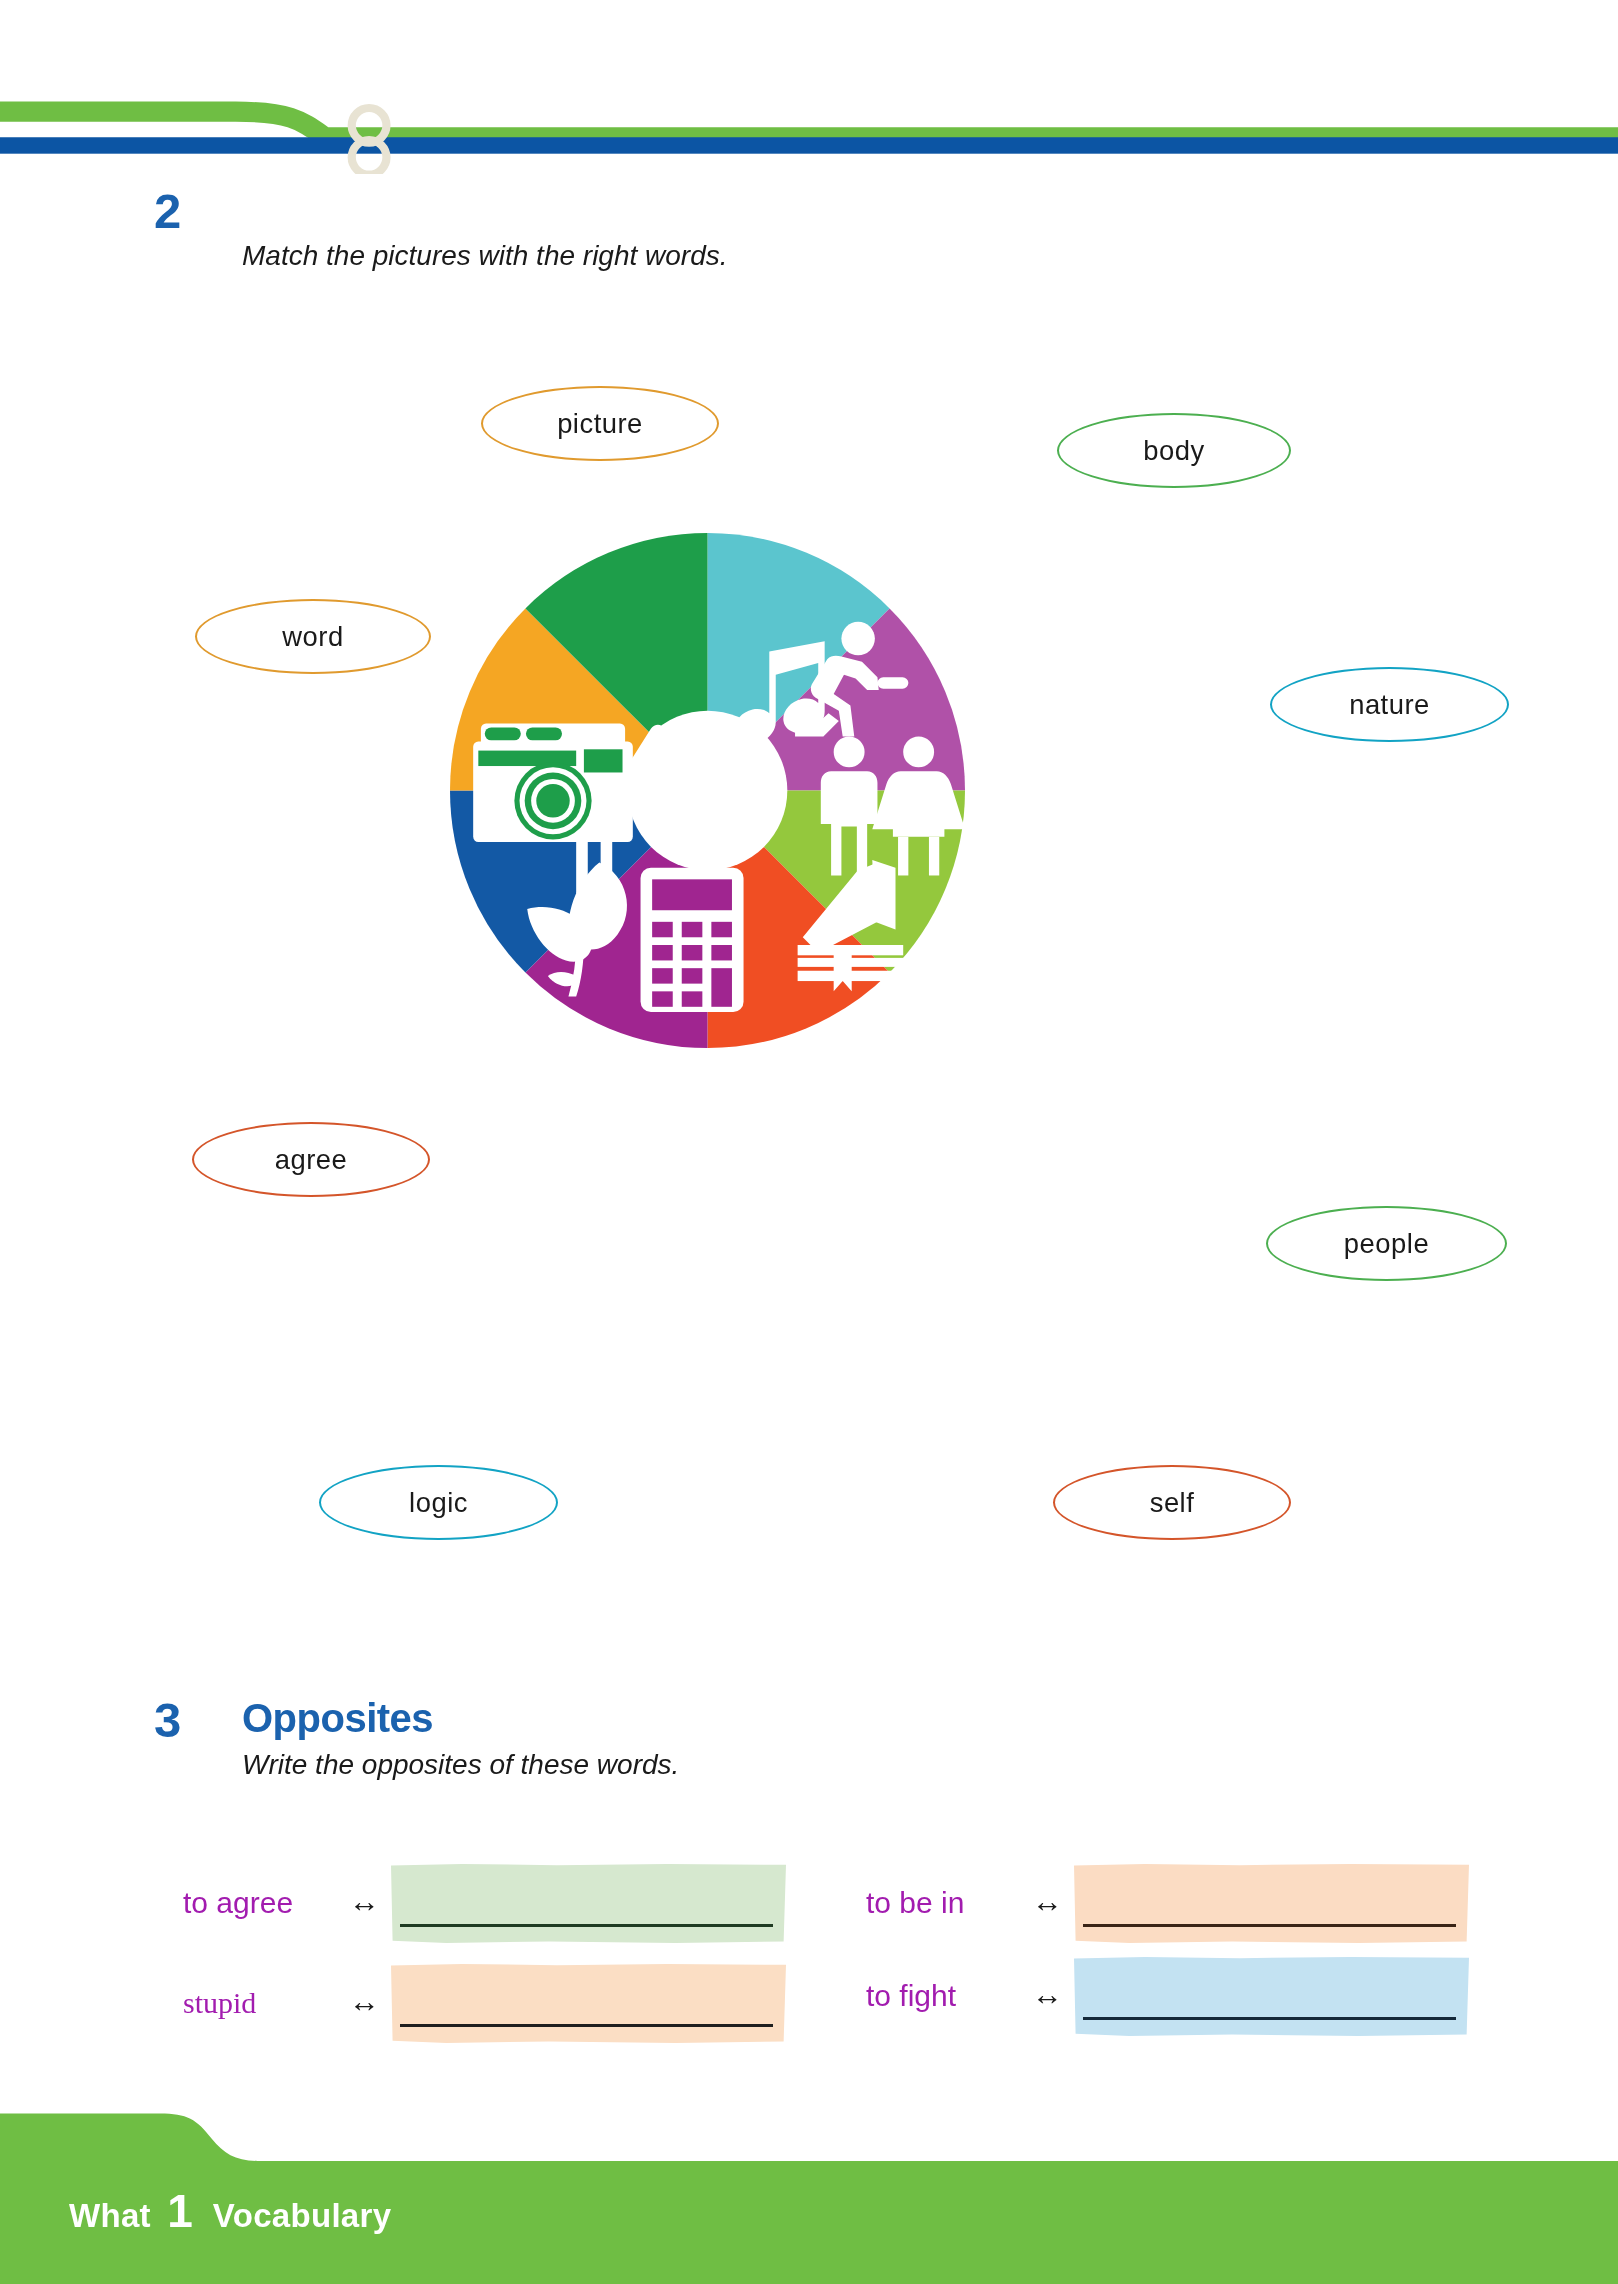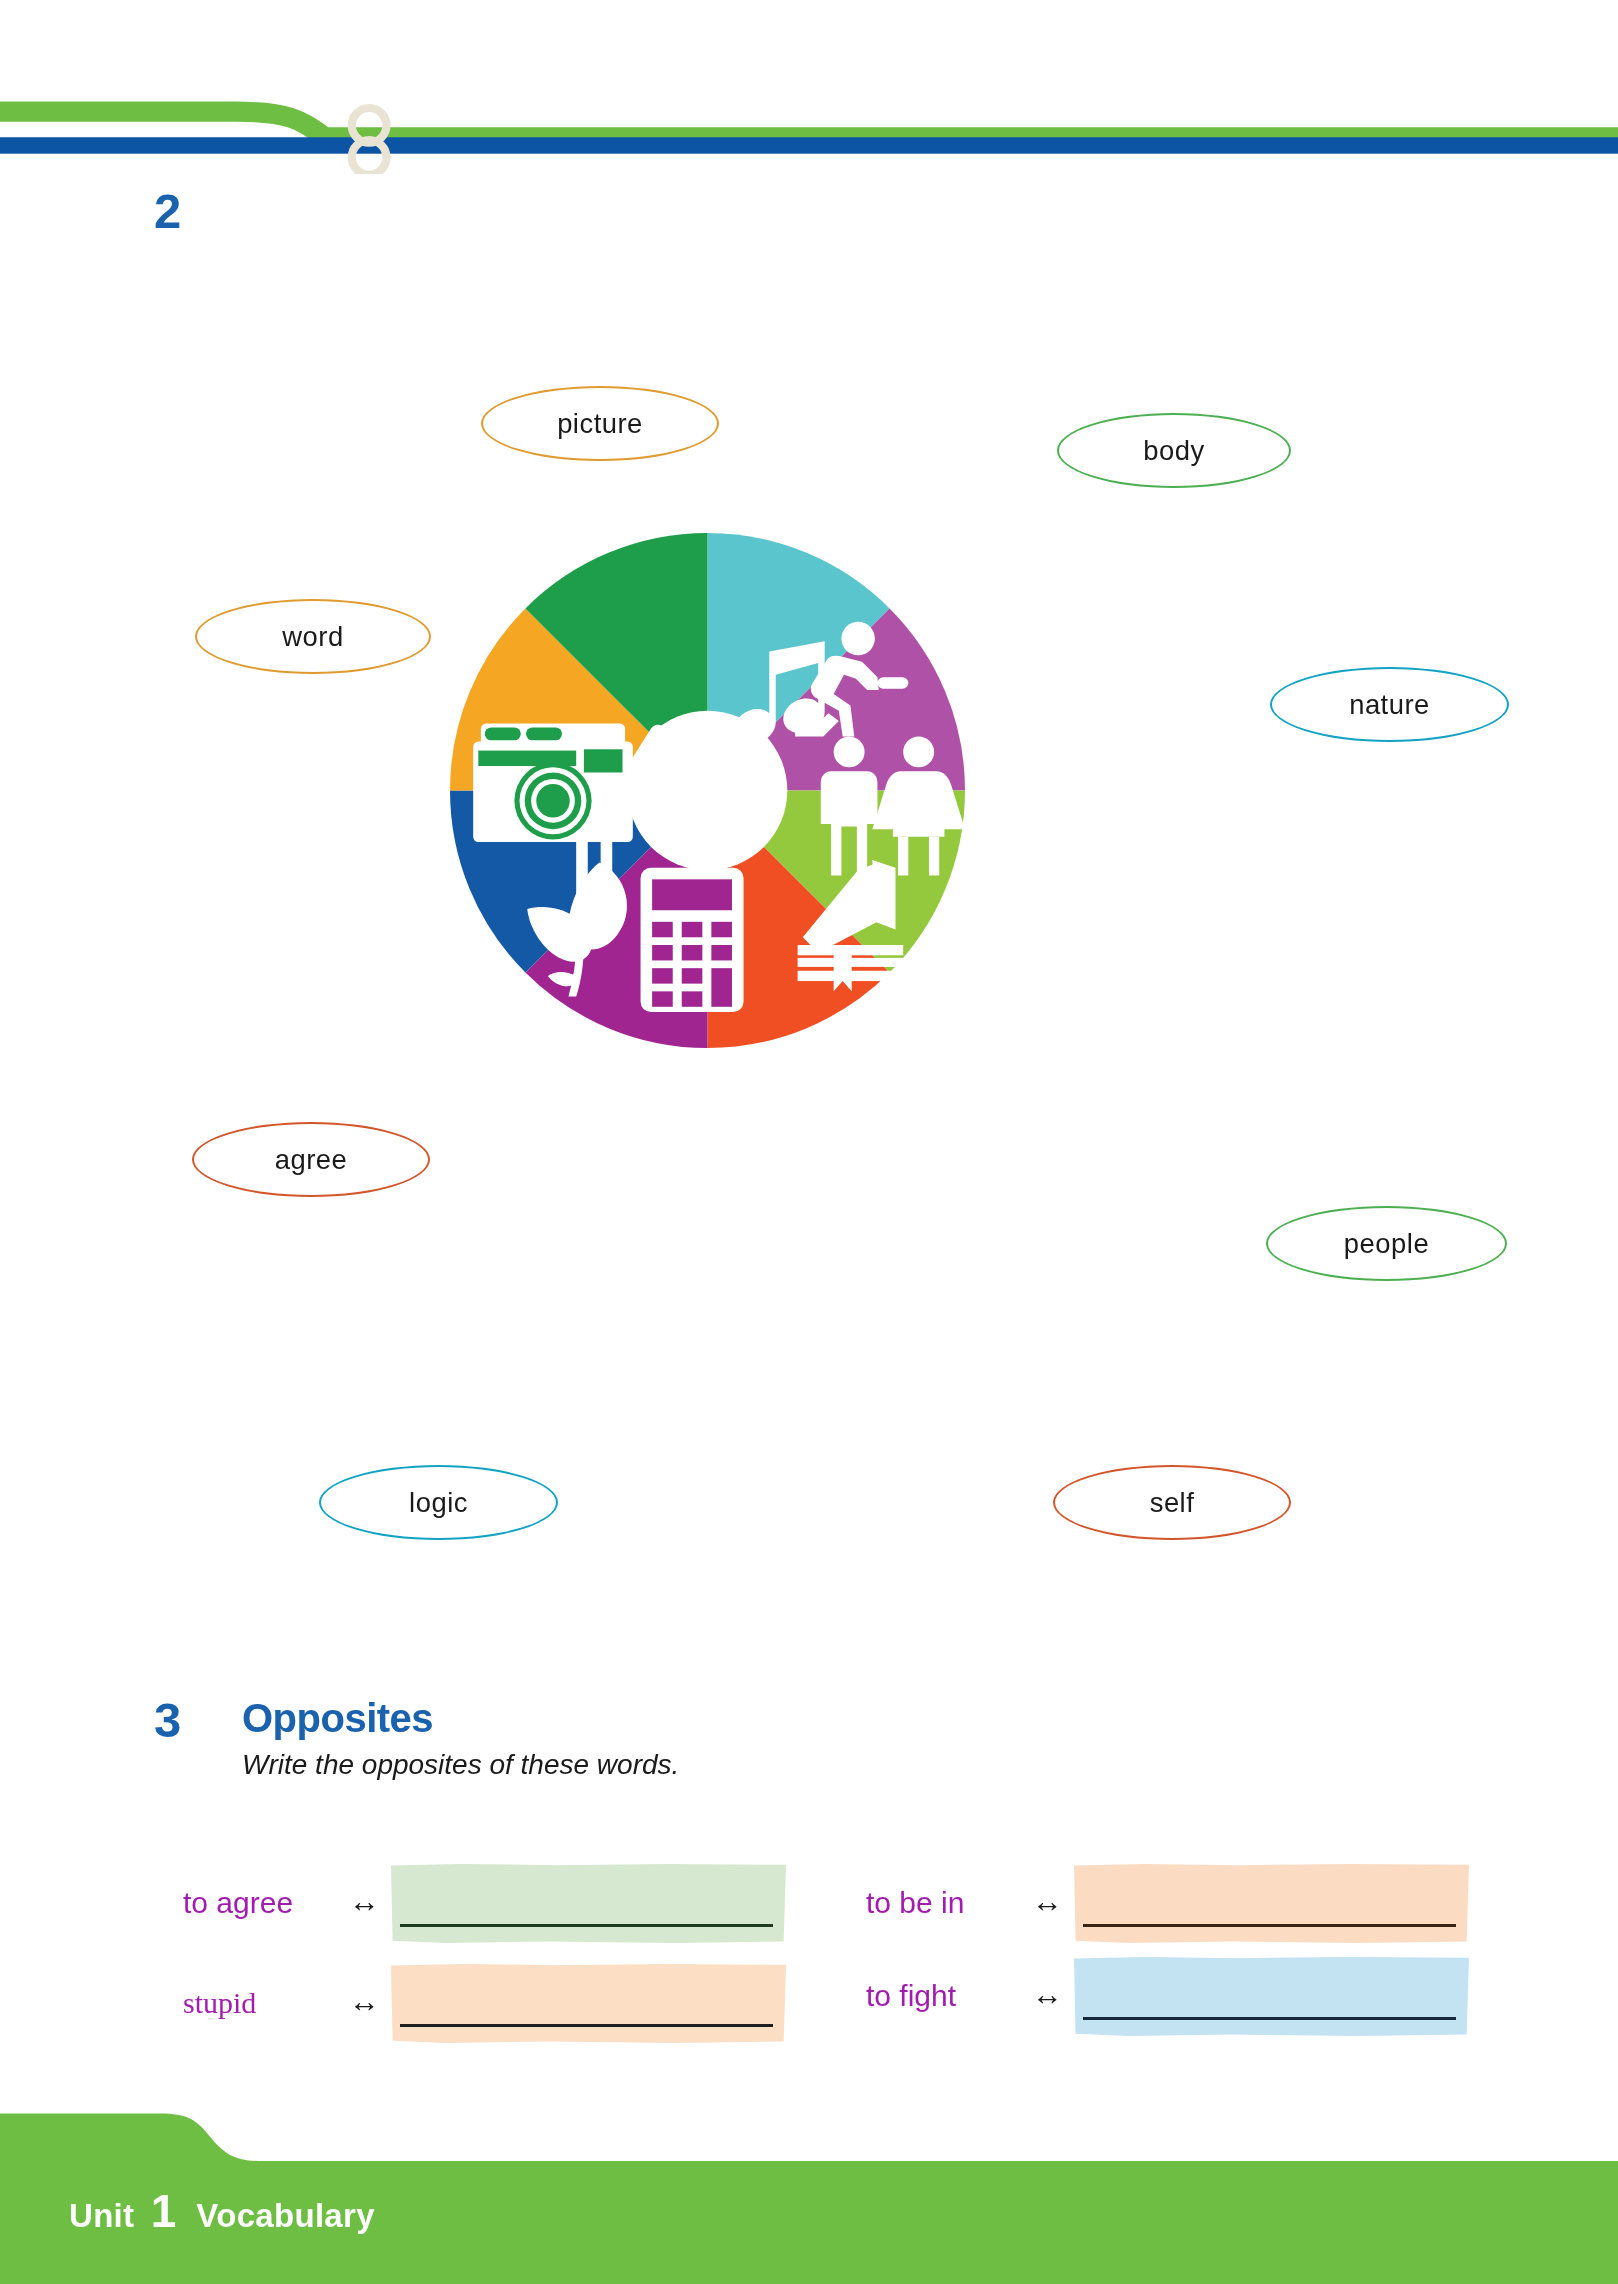--- a/index.html
+++ b/index.html
@@ -154,20 +154,21 @@
   <path id="hdr-green" d="M 0,122 L 258,122 C 318,122 330,132 356,150 L 1771,150" fill="none" stroke="#6FBE44" stroke-width="22" stroke-linecap="butt"></path>
   <rect id="hdr-blue" x="0" y="150" width="1771" height="18" fill="#0C55A4"></rect>
   <g id="hdr-binding">
     <circle cx="404" cy="137" r="19" fill="none" stroke="#E8E3D3" stroke-width="9"></circle>
     <circle cx="404" cy="172" r="19" fill="none" stroke="#E8E3D3" stroke-width="9"></circle>
   </g>
 </svg>
 
 <div class="task-block" style="left:154px; top:183px; width:822px; height:101px;">
   <div class="task-num">2</div>
+  <div class="task-sub">Match the pictures with the right words.</div>
 </div>
 
 <div class="bubble" style="left:481px; top:386px; width:238px; height:75px; border-color:#E09A2E;">
   <span>picture</span>
 </div>
 <div class="bubble" style="left:1057px; top:413px; width:234px; height:75px; border-color:#4CAF50;">
   <span>body</span>
 </div>
 <div class="bubble" style="left:195px; top:599px; width:236px; height:75px; border-color:#E09A2E;">
   <span>word</span>
@@ -327,17 +328,17 @@
   <div class="opp-field" style="left:208px; width:395px;">
     <div class="opp-band" style="background:#C3E2F2;"></div>
     <div class="opp-line" style="background:#15293A;"></div>
   </div>
 </div>
 
 <svg id="footer-deco" viewBox="0 0 1771 215" preserveAspectRatio="none">
   <path d="M 0,28 L 175,28 C 205,28 215,34 232,56 C 245,72 258,80 282,80 L 1771,80 L 1771,215 L 0,215 Z" fill="#6FBE44"></path>
 </svg>
 <div id="footer-text">
-  <span class="ft-unit">Unit</span>
+  <span class="ft-unit">What</span>
   <span class="ft-num">1</span>
   <span class="ft-sec">Vocabulary</span>
 </div>
 
 
 </body></html>

